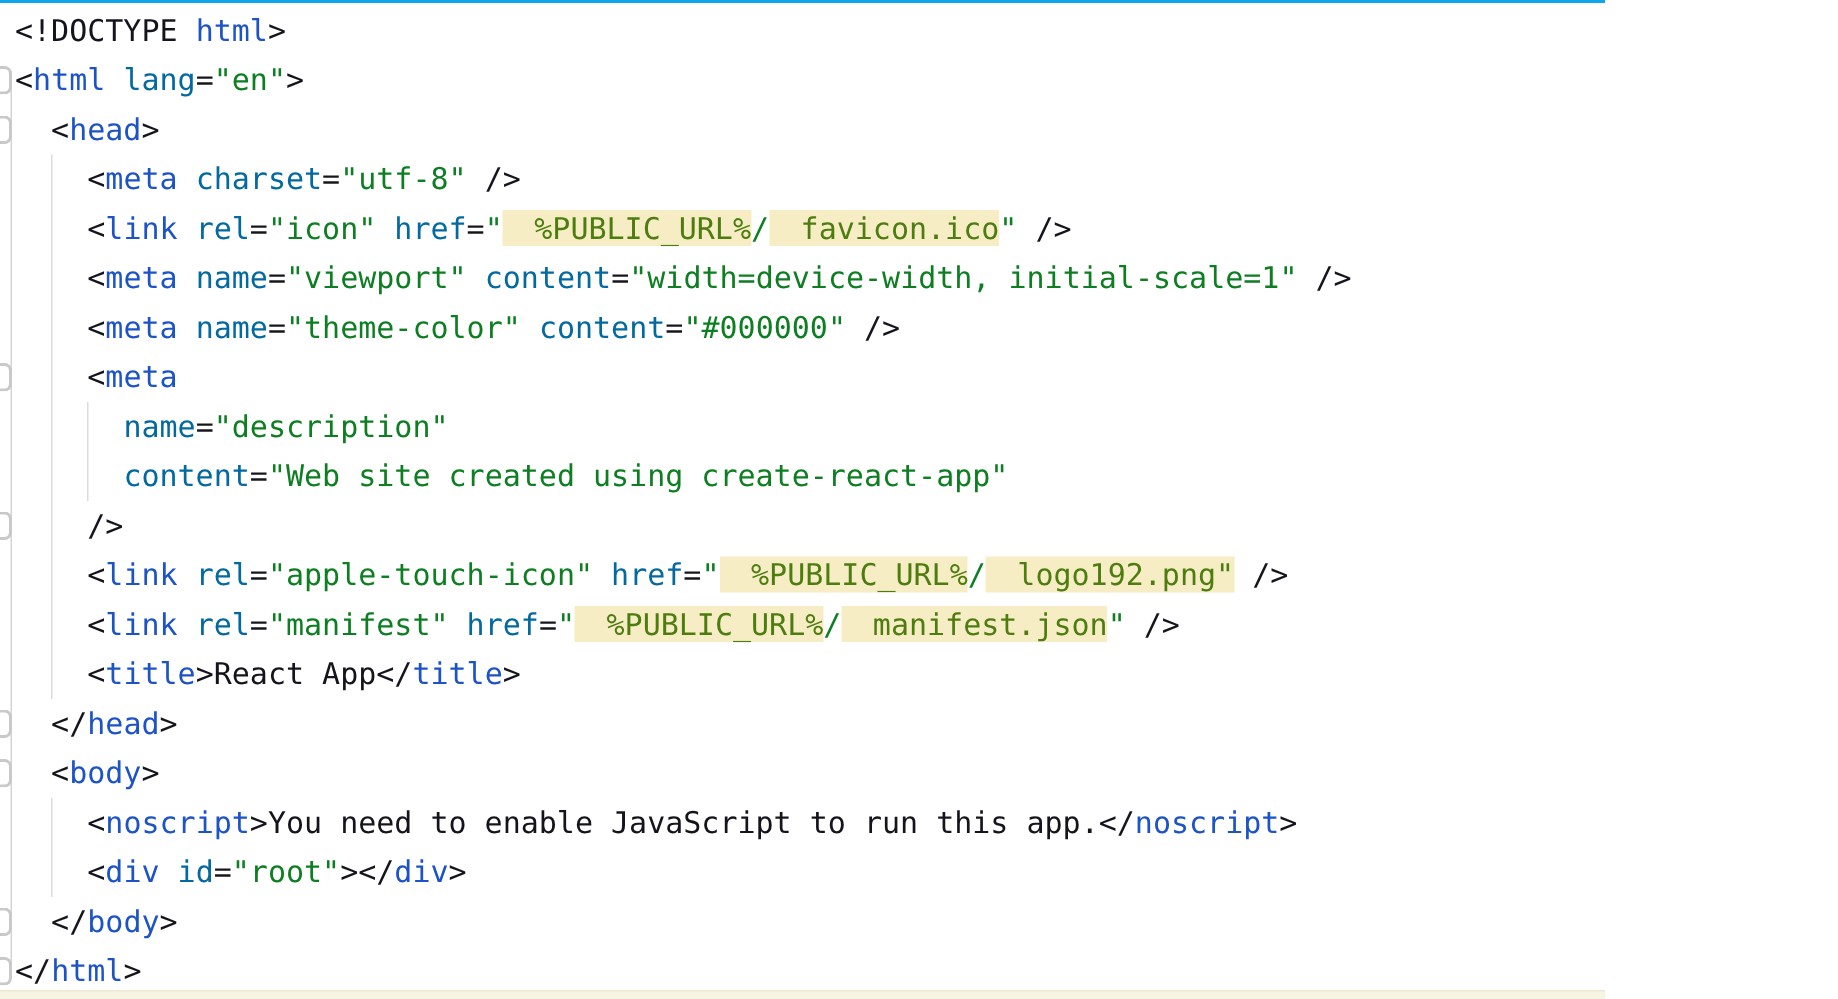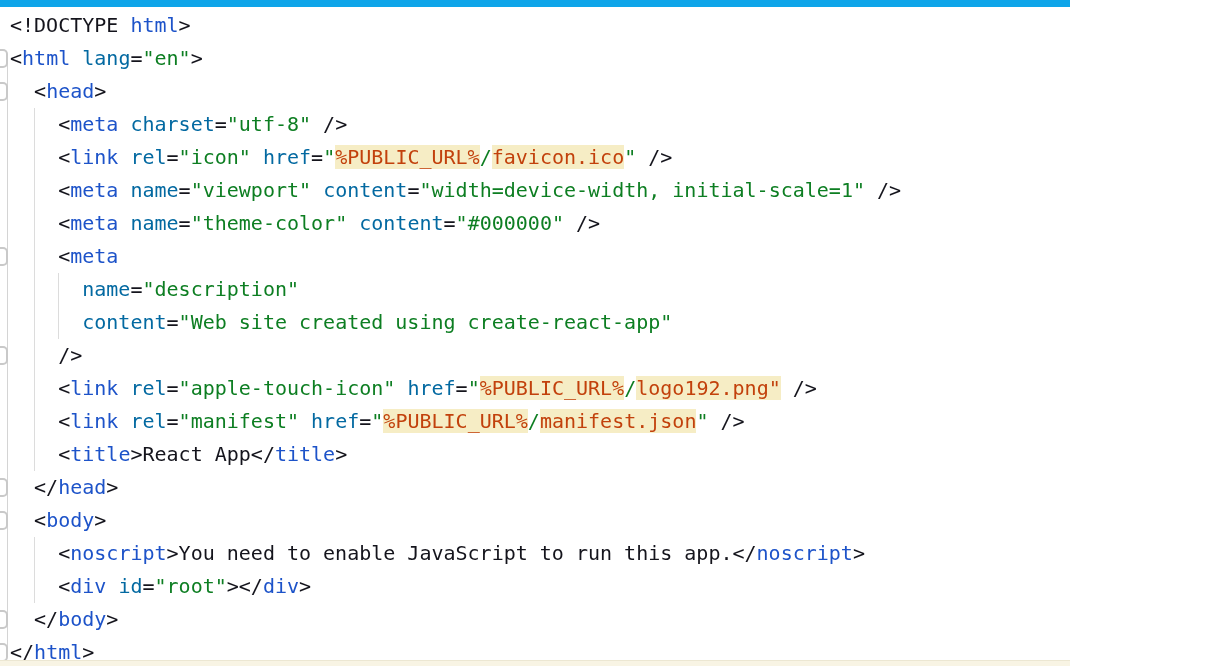--- a/index.html
+++ b/index.html
@@ -1,30 +1,30 @@
 <!DOCTYPE html>
 <html><head>
 <meta charset="utf-8">
 <style>
   html,body{margin:0;padding:0;background:#fff;}
   #editor{
     position:relative;width:1070px;height:666px;overflow:hidden;background:#ffffff;
-    border-top:7px solid #0ea5e9;box-sizing:border-box;
+    border-top:2px solid #0ea5e9;box-sizing:border-box;
     font-family:"DejaVu Sans Mono","Liberation Mono",monospace;
   }
   #code-area{
     position:absolute;left:0;top:0;padding:2px 0 0 10px;margin:0;
     font-size:20px;line-height:33px;white-space:pre;color:#14141c;
   }
   .code-line{height:33px;}
   .tok-p   {color:#14141c;}
   .tok-tag {color:#1d53c9;}
   .tok-attr{color:#0369a1;}
   .tok-str {color:#0d7e22;}
-  .tok-inj {color:#c2410c;background:#f6edc5;}
+  .tok-inj {color:#4d7c0f;background:#f6edc5;padding-left:21px;}
   .indent-guide{position:absolute;width:1px;background:#dcdcdc;}
   #fold-connector{position:absolute;left:7px;width:1px;background:#d4d4d4;}
   .fold-marker{
     position:absolute;left:0;width:8px;height:19px;background:#ffffff;
     border:2px solid #c9c9c9;border-left:none;border-radius:0 5px 5px 0;box-sizing:border-box;
   }
   #bottom-strip{
     position:absolute;left:0;bottom:0;width:100%;height:5px;
     background:#f8f4e4;border-top:1px solid #ece7d2;box-sizing:content-box;
   }

